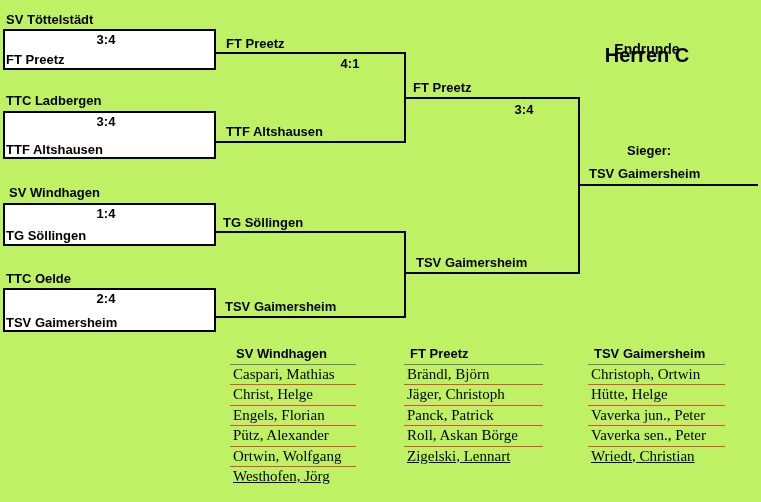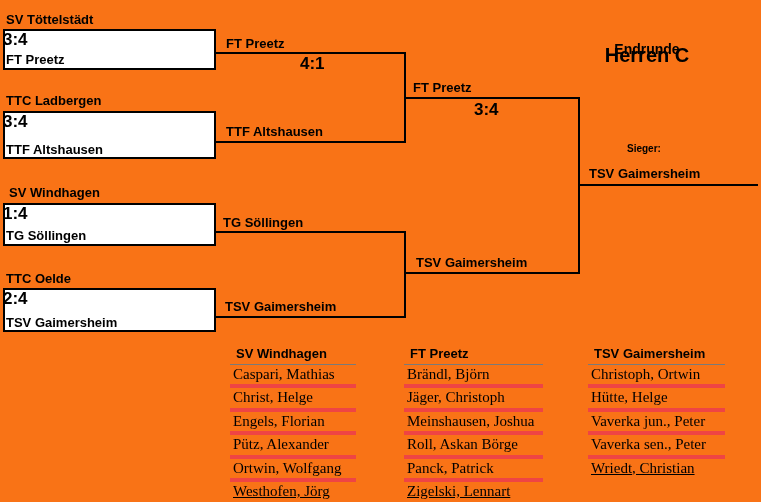--- a/index.html
+++ b/index.html
@@ -1,60 +1,60 @@
 <!DOCTYPE html>
 <html><head>
 <meta charset="utf-8">
 <style>
   html,body{margin:0;padding:0;background:#fff;}
   .page{
     position:relative;
     width:761px;height:502px;
-    background:#f97316;
+    background:#bef264;
     font-family:"Liberation Sans", sans-serif;
     color:#000;
     overflow:hidden;
   }
   
   .hline{position:absolute;height:2px;background:#000;}
   .vline{position:absolute;width:2px;background:#000;}
   .mbox{position:absolute;box-sizing:border-box;border:2px solid #000;background:#fff;}
   
   .tlabel{
     position:absolute;
     font-size:13px;font-weight:bold;line-height:16px;
     white-space:nowrap;
   }
   .score{
     position:absolute;
-    font-size:17px;font-weight:bold;line-height:16px;
-    text-align:left;
+    font-size:13px;font-weight:bold;line-height:16px;
+    text-align:center;
   }
   .title-line1{position:absolute;left:582px;top:27px;width:130px;text-align:center;
     font-size:14px;font-weight:bold;margin-top:14px;}
   .title-line2{position:absolute;left:582px;top:44px;width:130px;text-align:center;
     font-size:20px;font-weight:bold;}
-  .sieger{position:absolute;left:627px;top:143px;font-size:10px;font-weight:bold;}
+  .sieger{position:absolute;left:627px;top:143px;font-size:13px;font-weight:bold;}
   .winner-name{position:absolute;left:589px;top:166px;font-size:13px;font-weight:bold;}
   
   .roster{position:absolute;top:344px;}
   .roster .hdr{
     height:20px;line-height:20px;
     font-size:13px;font-weight:bold;
     font-family:"Liberation Sans", sans-serif;
     padding-left:6px;
     border-bottom:1px solid #7a7a7a;
     white-space:nowrap;
   }
   .roster .player{
     height:19.4px;line-height:19.4px;
     font-size:15px;
     font-family:"Liberation Serif", serif;
     padding-left:3px;
-    border-bottom:4px solid #ef4444;
+    border-bottom:1px solid #ef4444;
     white-space:nowrap;
   }
   .roster .player:last-child{border-bottom:none;text-decoration:underline;}
 </style>
 </head>
 <body>
 
 <div class="page">
 
   <div class="mbox" style="left:3px;top:29px;width:213px;height:41px"></div>
@@ -112,23 +112,22 @@
     <div class="player">Engels, Florian</div>
     <div class="player">Pütz, Alexander</div>
     <div class="player">Ortwin, Wolfgang</div>
     <div class="player">Westhofen, Jörg</div>
   </div>
 
   <div class="roster" style="left:404px;width:139px">
     <div class="hdr">FT Preetz</div>
     <div class="player">Brändl, Björn</div>
     <div class="player">Jäger, Christoph</div>
-    <div class="player">Meinshausen, Joshua</div>
+    <div class="player">Panck, Patrick</div>
     <div class="player">Roll, Askan Börge</div>
-    <div class="player">Panck, Patrick</div>
     <div class="player">Zigelski, Lennart</div>
   </div>
 
   <div class="roster" style="left:588px;width:137px">
     <div class="hdr">TSV Gaimersheim</div>
     <div class="player">Christoph, Ortwin</div>
     <div class="player">Hütte, Helge</div>
     <div class="player">Vaverka jun., Peter</div>
     <div class="player">Vaverka sen., Peter</div>
     <div class="player">Wriedt, Christian</div>

